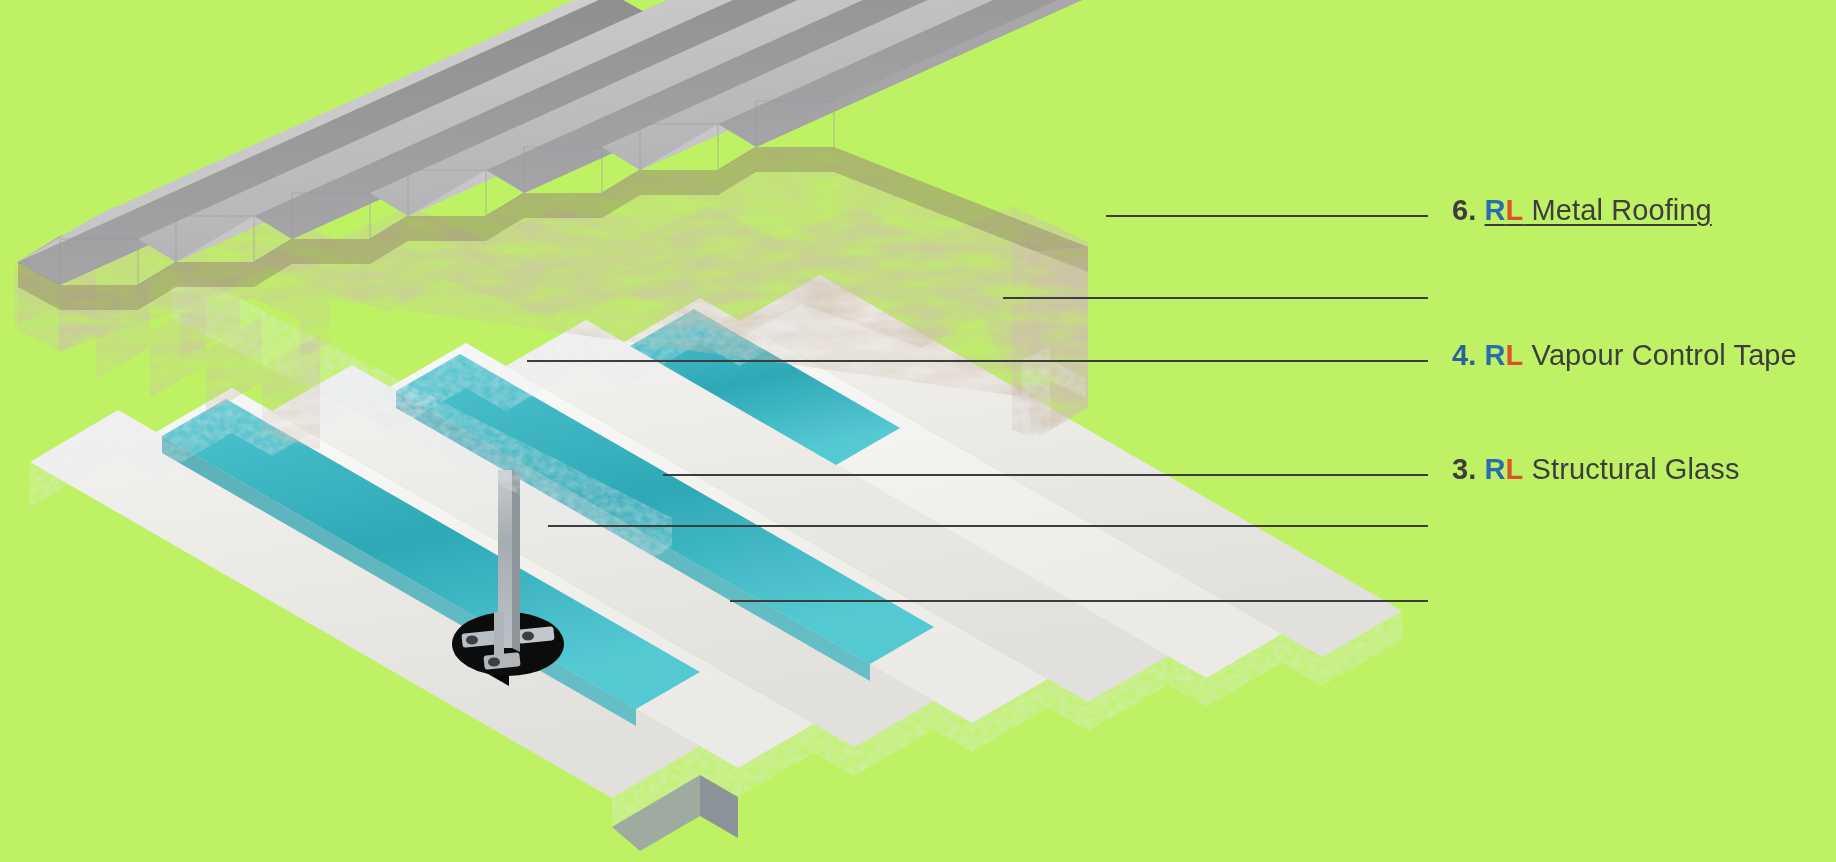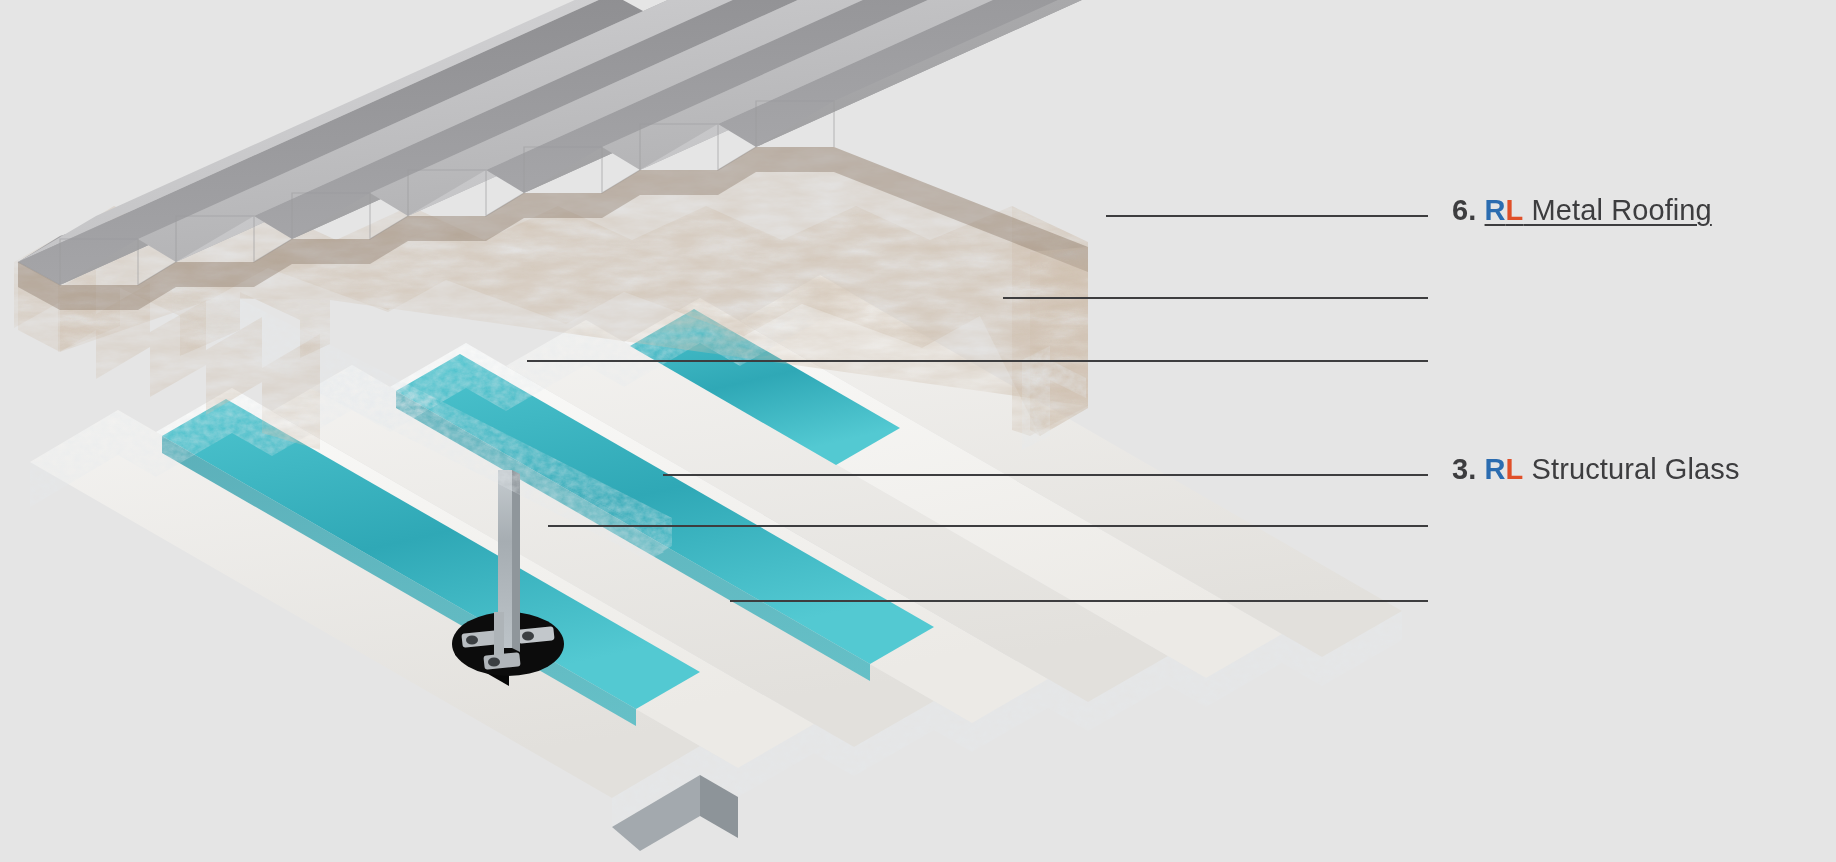--- a/index.html
+++ b/index.html
@@ -4,21 +4,21 @@
 <style>
   html, body {
     margin: 0;
     padding: 0;
     background: #ffffff;
   }
   #root {
     position: relative;
     width: 1836px;
     height: 862px;
-    background: #e5e5e5;
+    background: #bef264;
     font-family: "Liberation Sans", sans-serif;
     overflow: hidden;
   }
   #diagram-svg {
     position: absolute;
     left: 0;
     top: 0;
     width: 1836px;
     height: 862px;
   }
@@ -389,20 +389,24 @@
   </svg>
 
   <div class="callout-list">
 
     <div class="callout-row" style="top:193px">
       <span class="callout-num">6.</span>
       <a href="#" class="callout-link underlined"><span class="rl-r">R</span><span class="rl-l">L</span><span class="callout-text"> Metal Roofing</span></a>
     </div>
 
 
+    <div class="callout-row" style="top:338px">
+      <span class="callout-num accent">4.</span>
+      <span class="callout-link"><span class="rl-r">R</span><span class="rl-l">L</span><span class="callout-text"> Vapour Control Tape</span></span>
+    </div>
 
     <div class="callout-row" style="top:452px">
       <span class="callout-num">3.</span>
       <span class="callout-link"><span class="rl-r">R</span><span class="rl-l">L</span><span class="callout-text"> Structural Glass</span></span>
     </div>
 
 
 
   </div>
 

